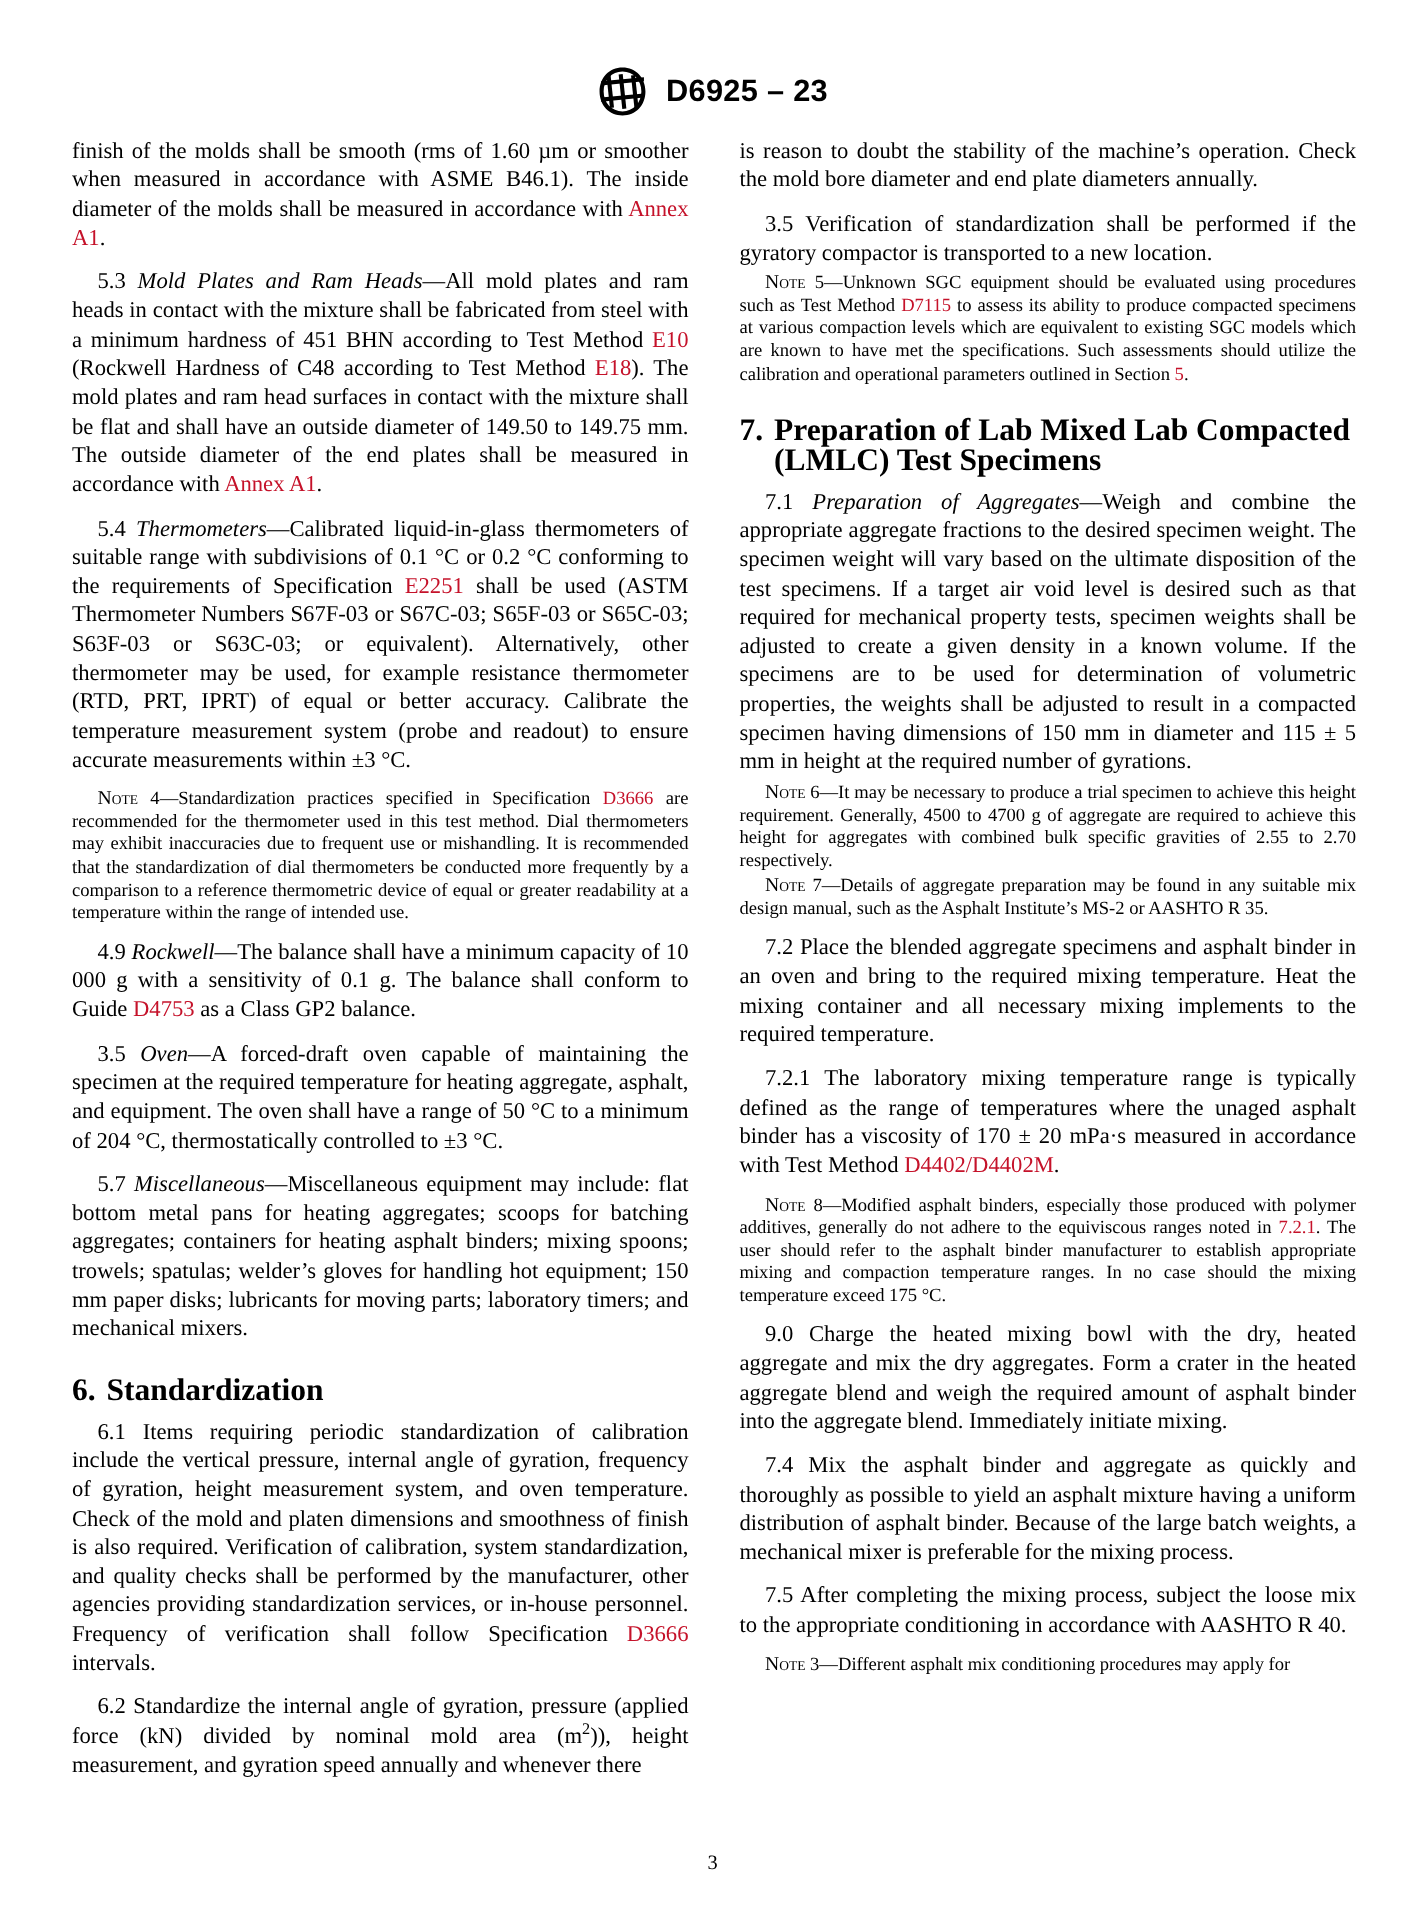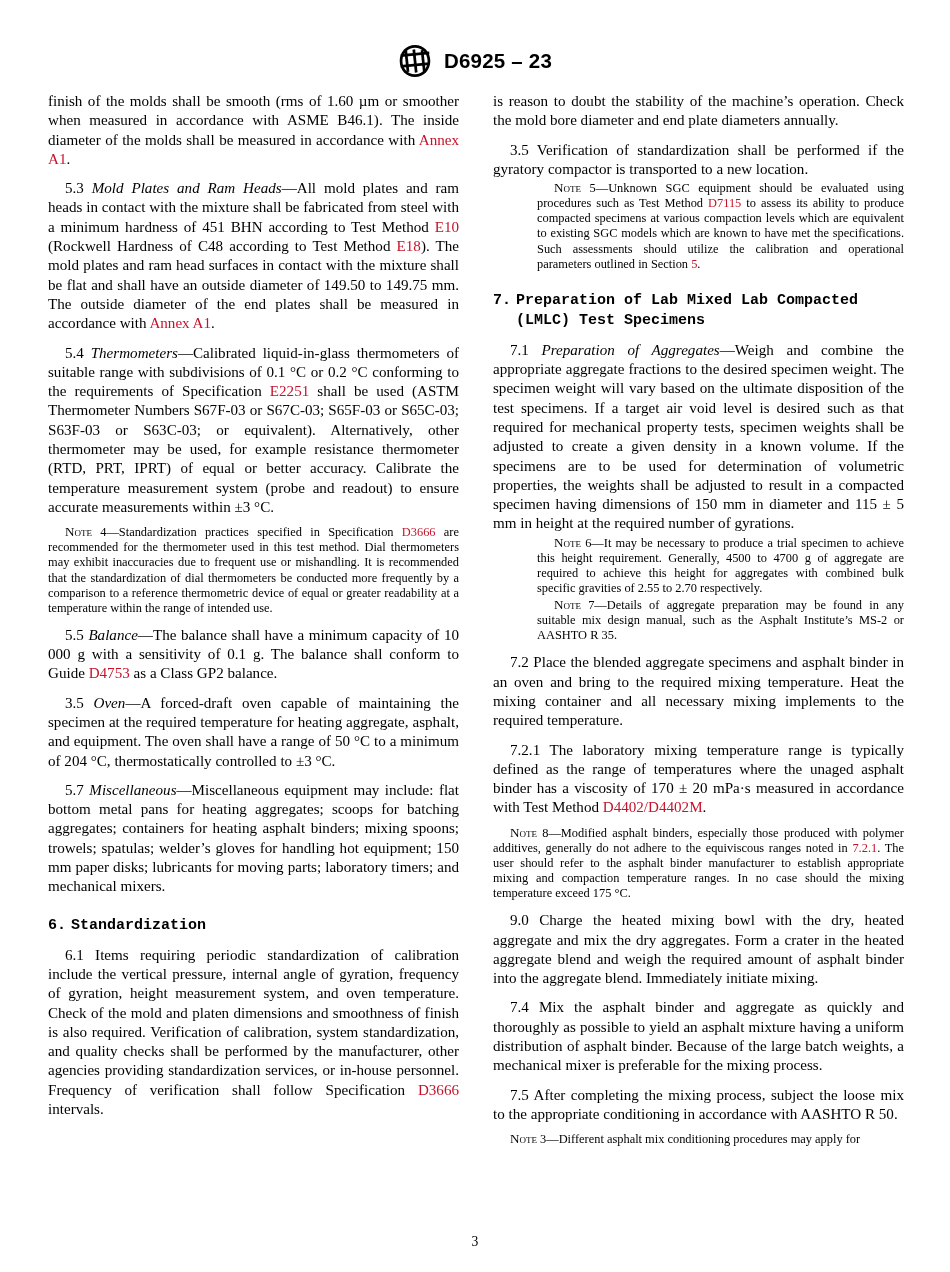--- a/index.html
+++ b/index.html
@@ -78,32 +78,31 @@
   }
   p.note {
     margin-top: 7px;
     font-size: 12.4px;
     line-height: 15.1px;
     text-align: justify;
     text-indent: 17px;
   }
   p.note.tight {
     margin-top: 1px;
-    margin-left: 44px;
   }
   .note-label {
     font-variant: small-caps;
     font-size: 13.1px;
   }
   h2.section {
     margin: 0;
     padding-top: 19px;
-    font-family: Liberation Mono, monospace;
+    font-family: Liberation Serif, serif;
     font-weight: bold;
-    font-size: 15px;
+    font-size: 21px;
     line-height: 20px;
     text-indent: 0;
   }
   h2.section.hang {
     padding-left: 23px;
     text-indent: -23px;
   }
   .secnum {
     display: inline-block;
     min-width: 23px;
@@ -154,30 +153,31 @@
     <div class="col">
 
       <p class="body"><span>finish of the molds shall be smooth (rms of 1.60 µm or smoother when measured in accordance with ASME B46.1). The inside diameter of the molds shall be measured in accordance with </span><span class="ref">Annex A1</span><span>.</span></p>
 
       <p class="para"><span>5.3 </span><em>Mold Plates and Ram Heads</em><span>—All mold plates and ram heads in contact with the mixture shall be fabricated from steel with a minimum hardness of 451 BHN according to Test Method </span><span class="ref">E10</span><span> (Rockwell Hardness of C48 according to Test Method </span><span class="ref">E18</span><span>). The mold plates and ram head surfaces in contact with the mixture shall be flat and shall have an outside diameter of 149.50 to 149.75 mm. The outside diameter of the end plates shall be measured in accordance with </span><span class="ref">Annex A1</span><span>.</span></p>
 
       <p class="para"><span>5.4 </span><em>Thermometers</em><span>—Calibrated liquid-in-glass thermometers of suitable range with subdivisions of 0.1 °C or 0.2 °C conforming to the requirements of Specification </span><span class="ref">E2251</span><span> shall be used (ASTM Thermometer Numbers S67F-03 or S67C-03; S65F-03 or S65C-03; S63F-03 or S63C-03; or equivalent). Alternatively, other thermometer may be used, for example resistance thermometer (RTD, PRT, IPRT) of equal or better accuracy. Calibrate the temperature measurement system (probe and readout) to ensure accurate measurements within ±3 °C.</span></p>
 
       <p class="note"><span class="note-label">Note</span><span> 4—Standardization practices specified in Specification </span><span class="ref">D3666</span><span> are recommended for the thermometer used in this test method. Dial thermometers may exhibit inaccuracies due to frequent use or mishandling. It is recommended that the standardization of dial thermometers be conducted more frequently by a comparison to a reference thermometric device of equal or greater readability at a temperature within the range of intended use.</span></p>
 
-      <p class="para"><span>5.5 </span><em>Balance</em><span>—The balance shall have a minimum capacity of 10 000 g with a sensitivity of 0.1 g. The balance shall conform to Guide </span><span class="ref">D4753</span><span> as a Class GP2 balance.</span></p>
+      <p class="para"><span>4.9 </span><em>Rockwell</em><span>—The balance shall have a minimum capacity of 10 000 g with a sensitivity of 0.1 g. The balance shall conform to Guide </span><span class="ref">D4753</span><span> as a Class GP2 balance.</span></p>
 
       <p class="para"><span>3.5 </span><em>Oven</em><span>—A forced-draft oven capable of maintaining the specimen at the required temperature for heating aggregate, asphalt, and equipment. The oven shall have a range of 50 °C to a minimum of 204 °C, thermostatically controlled to ±3 °C.</span></p>
 
       <p class="para"><span>5.7 </span><em>Miscellaneous</em><span>—Miscellaneous equipment may include: flat bottom metal pans for heating aggregates; scoops for batching aggregates; containers for heating asphalt binders; mixing spoons; trowels; spatulas; welder’s gloves for handling hot equipment; 150 mm paper disks; lubricants for moving parts; laboratory timers; and mechanical mixers.</span></p>
 
       <h2 class="section hang"><span class="secnum">6.</span><span>Standardization</span></h2>
 
       <p class="para"><span>6.1 Items requiring periodic standardization of calibration include the vertical pressure, internal angle of gyration, frequency of gyration, height measurement system, and oven temperature. Check of the mold and platen dimensions and smoothness of finish is also required. Verification of calibration, system standardization, and quality checks shall be performed by the manufacturer, other agencies providing standardization services, or in-house personnel. Frequency of verification shall follow Specification </span><span class="ref">D3666</span><span> intervals.</span></p>
 
+      <p class="para"><span>6.2 Standardize the internal angle of gyration, pressure (applied force (kN) divided by nominal mold area (m</span><span class="sup">2</span><span>)), height measurement, and gyration speed annually and whenever there</span></p>
 
     </div>
 
     <div class="col">
 
       <p class="body">is reason to doubt the stability of the machine’s operation. Check the mold bore diameter and end plate diameters annually.</p>
 
       <p class="para">3.5 Verification of standardization shall be performed if the gyratory compactor is transported to a new location.</p>
 
       <p class="note tight"><span class="note-label">Note</span><span> 5—Unknown SGC equipment should be evaluated using procedures such as Test Method </span><span class="ref">D7115</span><span> to assess its ability to produce compacted specimens at various compaction levels which are equivalent to existing SGC models which are known to have met the specifications. Such assessments should utilize the calibration and operational parameters outlined in Section </span><span class="ref">5</span><span>.</span></p>
@@ -193,21 +193,21 @@
       <p class="para">7.2 Place the blended aggregate specimens and asphalt binder in an oven and bring to the required mixing temperature. Heat the mixing container and all necessary mixing implements to the required temperature.</p>
 
       <p class="para"><span>7.2.1 The laboratory mixing temperature range is typically defined as the range of temperatures where the unaged asphalt binder has a viscosity of 170 ± 20 mPa·s measured in accordance with Test Method </span><span class="ref">D4402/D4402M</span><span>.</span></p>
 
       <p class="note"><span class="note-label">Note</span><span> 8—Modified asphalt binders, especially those produced with polymer additives, generally do not adhere to the equiviscous ranges noted in </span><span class="ref">7.2.1</span><span>. The user should refer to the asphalt binder manufacturer to establish appropriate mixing and compaction temperature ranges. In no case should the mixing temperature exceed 175 °C.</span></p>
 
       <p class="para">9.0 Charge the heated mixing bowl with the dry, heated aggregate and mix the dry aggregates. Form a crater in the heated aggregate blend and weigh the required amount of asphalt binder into the aggregate blend. Immediately initiate mixing.</p>
 
       <p class="para">7.4 Mix the asphalt binder and aggregate as quickly and thoroughly as possible to yield an asphalt mixture having a uniform distribution of asphalt binder. Because of the large batch weights, a mechanical mixer is preferable for the mixing process.</p>
 
-      <p class="para">7.5 After completing the mixing process, subject the loose mix to the appropriate conditioning in accordance with AASHTO R 50.</p>
+      <p class="para">7.5 After completing the mixing process, subject the loose mix to the appropriate conditioning in accordance with AASHTO R 40.</p>
 
       <p class="note"><span class="note-label">Note</span><span> 3—Different asphalt mix conditioning procedures may apply for</span></p>
 
     </div>
   </div>
 
   <div class="footer">
     <span>3</span>
   </div>
 

